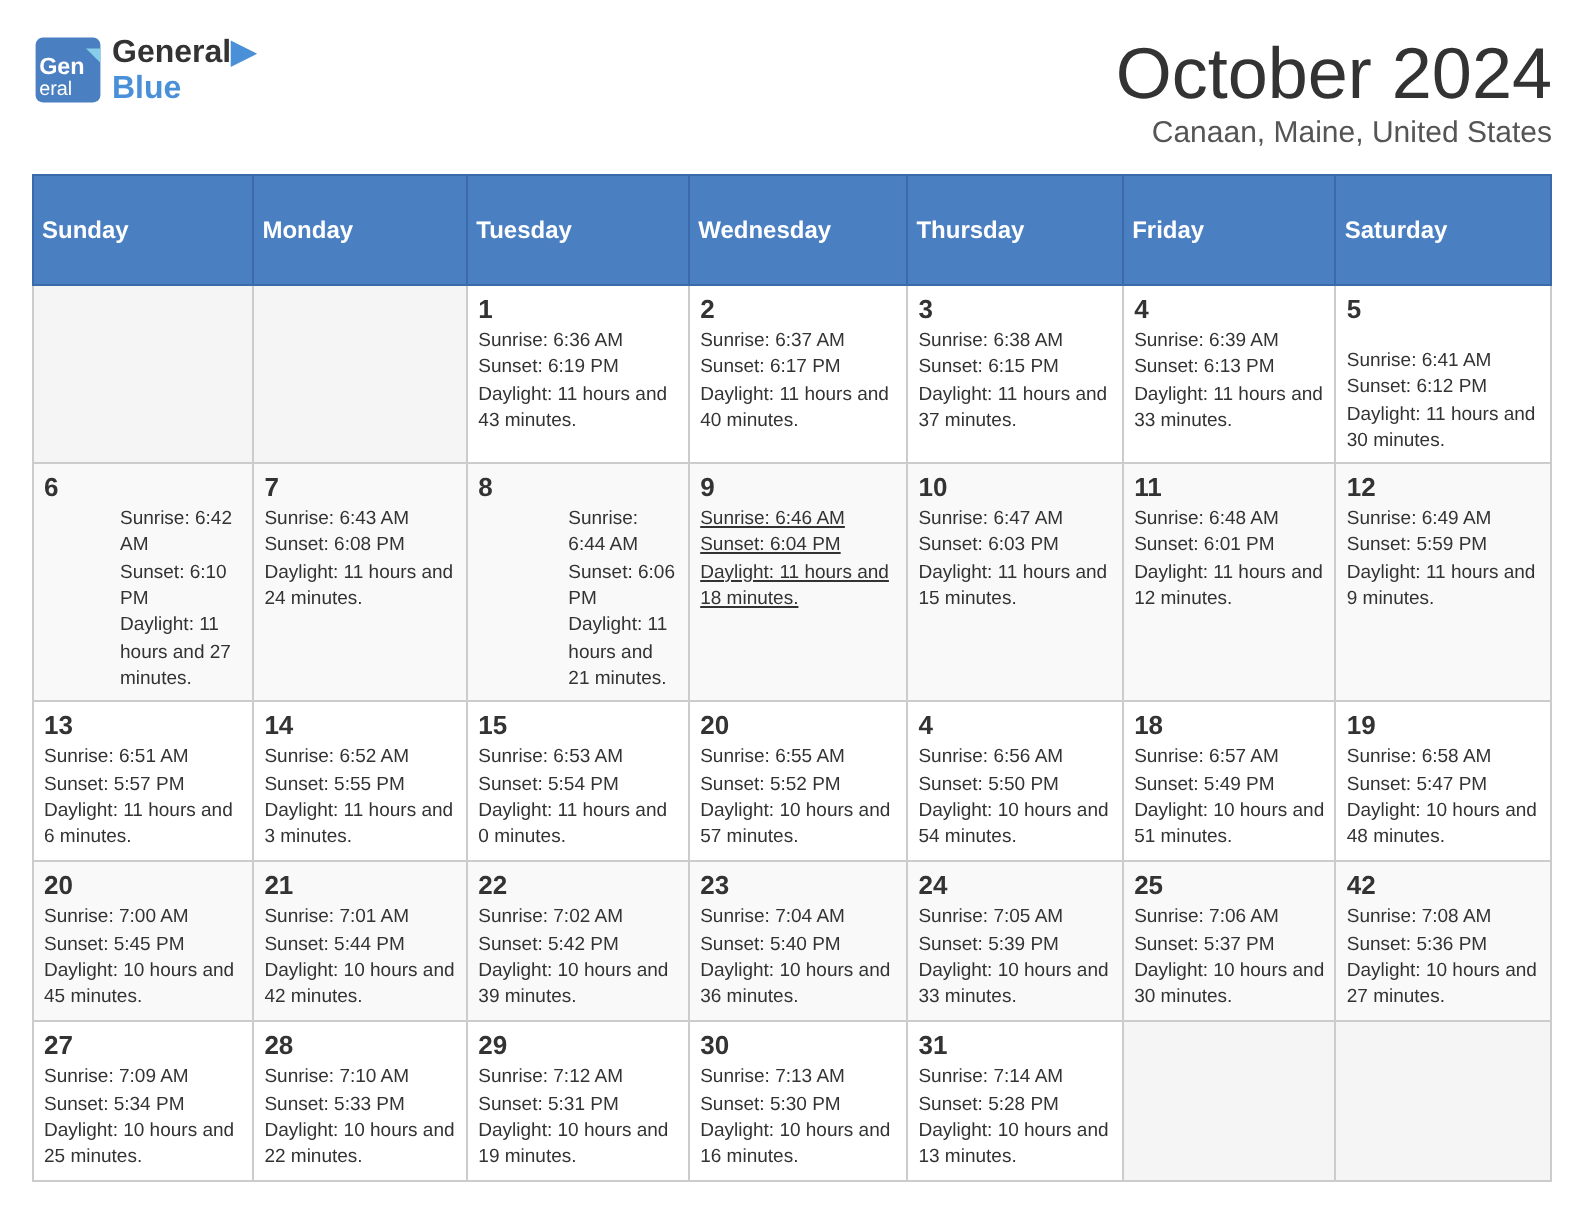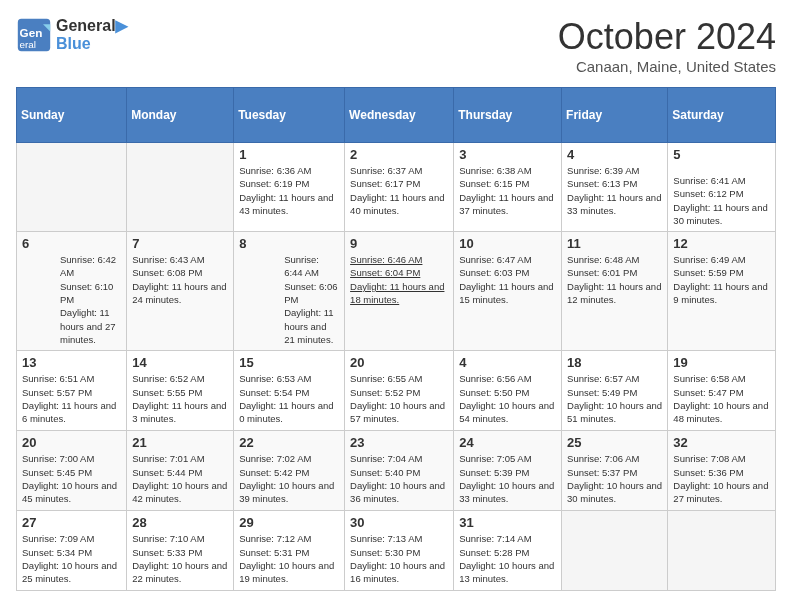--- a/index.html
+++ b/index.html
@@ -269,21 +269,21 @@
 Sunset: 5:39 PM
 Daylight: 10 hours and 33 minutes.</div>
         </td>
         <td>
           <span class="day-num">25</span>
           <div class="day-info" style="white-space: pre-line;">Sunrise: 7:06 AM
 Sunset: 5:37 PM
 Daylight: 10 hours and 30 minutes.</div>
         </td>
         <td>
-          <span class="day-num">32</span>
+          <span class="day-num">42</span>
           <div class="day-info" style="white-space: pre-line;">Sunrise: 7:08 AM
 Sunset: 5:36 PM
 Daylight: 10 hours and 27 minutes.</div>
         </td>
       </tr>
       <tr>
         <td>
           <span class="day-num">27</span>
           <div class="day-info" style="white-space: pre-line;">Sunrise: 7:09 AM
 Sunset: 5:34 PM

